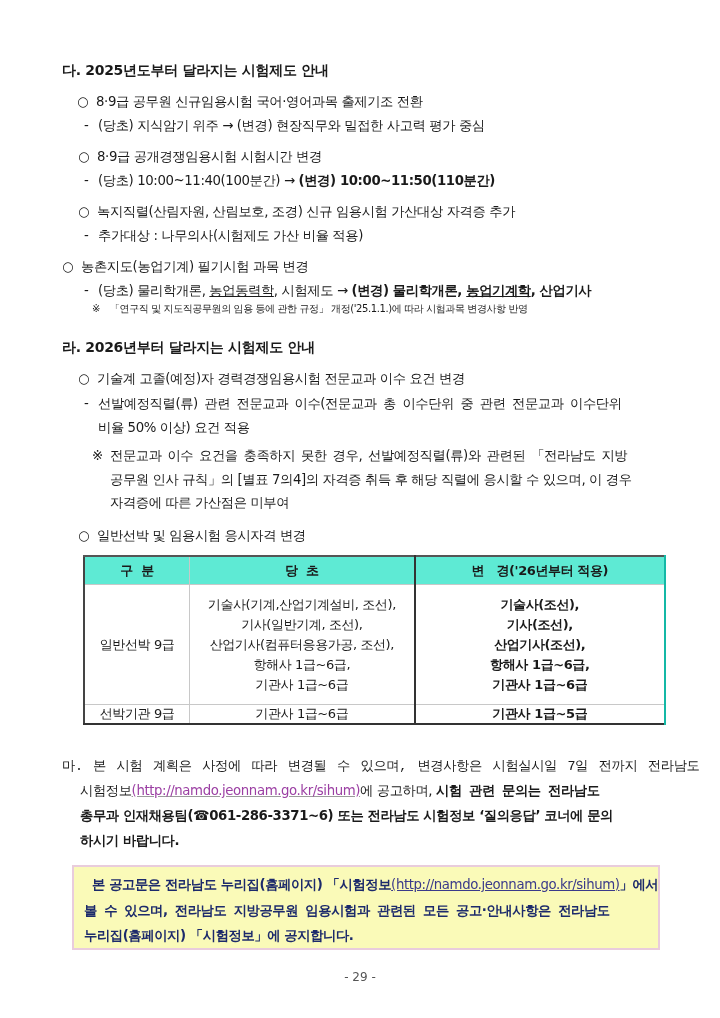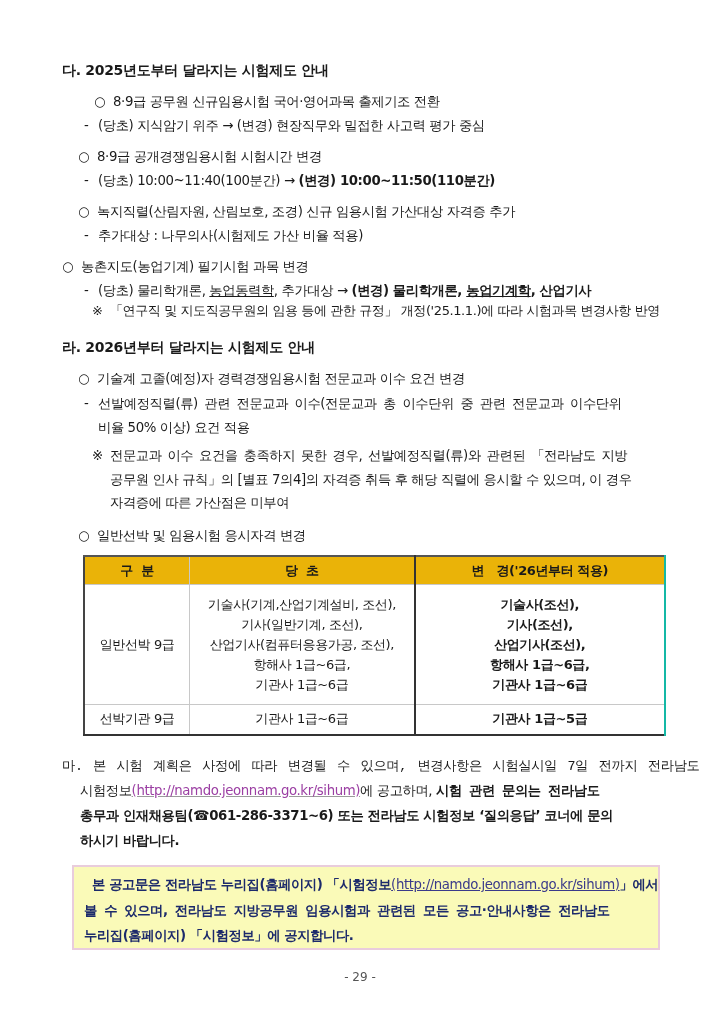--- a/index.html
+++ b/index.html
@@ -19,21 +19,21 @@
   .note { display:inline-block; width: 18px; }
 
   table.qt {
     position: absolute; left: 83px; top: 555px; width: 583px;
     border-collapse: collapse; font-size: 13px; letter-spacing: -0.4px;
   }
   table.qt th, table.qt td {
     border: 1px solid #c8c8c8; text-align: center; vertical-align: middle; padding: 0;
   }
   table.qt { border-top: 2px solid #555; border-bottom: 2px solid #333; border-left: 2px solid #444; }
-  table.qt th { background: #eab308; height: 27px; font-weight: bold; }
+  table.qt th { background: #5eead4; height: 27px; font-weight: bold; }
   table.qt .thick-l { border-left: 2px solid #333; }
   table.qt .thick-r { border-right: 2px solid #14b8a6; }
   table.qt td.multi { line-height: 20px; padding: 4px 0; }
   table.qt td.bold { font-weight: bold; }
 
   .notice {
     position: absolute; left: 72px; top: 865px; width: 588px; height: 85px;
     background: #fafab8; border: 2px solid #e9ccdc;
     box-sizing: border-box;
     color: #1c2a6b; font-weight: bold; font-size: 13.3px; letter-spacing: -0.4px;
@@ -41,21 +41,21 @@
   .notice .ln { position: absolute; left: 10px; white-space: nowrap; }
   .notice .nlink { color: #3a3a8a; font-weight: normal; text-decoration: underline; }
 
   .pageno { position: absolute; left: 0; width: 720px; top: 970px; text-align: center; font-size: 12px; color: #555; }
 </style>
 </head>
 <body>
 
 <div class="abs h" style="left:62px; top:62px;text-align:center;">다. 2025년도부터 달라지는 시험제도 안내</div>
 
-<div class="abs t" style="left:94px; top:93px;">
+<div class="abs t" style="left:77px; top:93px;">
   <span class="circ">○</span><span>8·9급 공무원 신규임용시험 국어·영어과목 출제기조 전환</span>
 </div>
 <div class="abs t" style="left:84px; top:117px;">
   <span class="dash">-</span><span>(당초) 지식암기 위주 → (변경) 현장직무와 밀접한 사고력 평가 중심</span>
 </div>
 
 <div class="abs t" style="left:78px; top:148px;">
   <span class="circ">○</span><span>8·9급 공개경쟁임용시험 시험시간 변경</span>
 </div>
 <div class="abs t" style="left:84px; top:172px;">
@@ -66,23 +66,23 @@
   <span class="circ">○</span><span>녹지직렬(산림자원, 산림보호, 조경) 신규 임용시험 가산대상 자격증 추가</span>
 </div>
 <div class="abs t" style="left:84px; top:227px;">
   <span class="dash">-</span><span>추가대상 : 나무의사(시험제도 가산 비율 적용)</span>
 </div>
 
 <div class="abs t" style="left:62px; top:258px;">
   <span class="circ">○</span><span>농촌지도(농업기계) 필기시험 과목 변경</span>
 </div>
 <div class="abs t" style="left:84px; top:282px;">
-  <span class="dash">-</span><span>(당초) 물리학개론, </span><span class="u">농업동력학</span><span>, 추가대상 → </span><span class="b">(변경) 물리학개론, </span><span class="b u">농업기계학</span><span class="b">, 산업기사</span>
+  <span class="dash">-</span><span>(당초) 물리학개론, </span><span class="u">농업동력학</span><span>, 시험제도 → </span><span class="b">(변경) 물리학개론, </span><span class="b u">농업기계학</span><span class="b">, 산업기사</span>
 </div>
-<div class="abs t" style="left:92px; top:302px; font-size:13px;">
+<div class="abs t" style="left:92px; top:302px; font-size:10px;">
   <span class="note">※</span><span>「연구직 및 지도직공무원의 임용 등에 관한 규정」 개정('25.1.1.)에 따라 시험과목 변경사항 반영</span>
 </div>
 
 <div class="abs h" style="left:62px; top:339px;">라. 2026년부터 달라지는 시험제도 안내</div>
 
 <div class="abs t" style="left:78px; top:370px;">
   <span class="circ">○</span><span>기술계 고졸(예정)자 경력경쟁임용시험 전문교과 이수 요건 변경</span>
 </div>
 <div class="abs t" style="left:84px; top:395px; word-spacing:2.6px;">
   <span class="dash">-</span><span>선발예정직렬(류) 관련 전문교과 이수(전문교과 총 이수단위 중 관련 전문교과 이수단위</span>
@@ -121,21 +121,21 @@
       <div>기관사 1급~6급</div>
     </td>
     <td class="multi bold thick-l thick-r">
       <div>기술사(조선),</div>
       <div>기사(조선),</div>
       <div>산업기사(조선),</div>
       <div>항해사 1급~6급,</div>
       <div>기관사 1급~6급</div>
     </td>
   </tr>
-  <tr style="height:30px;">
+  <tr style="height:19px;">
     <td>선박기관 9급</td>
     <td>기관사 1급~6급</td>
     <td class="bold thick-l thick-r">기관사 1급~5급</td>
   </tr>
 </tbody>
   </table>
 
 <div class="abs t" style="left:62px; top:757px; word-spacing:3px;font-family:Liberation Mono, monospace;">마. 본 시험 계획은 사정에 따라 변경될 수 있으며, 변경사항은 시험실시일 7일 전까지 전라남도</div>
 <div class="abs t" style="left:80px; top:782px;">
   <span>시험정보</span><a class="link">(http://namdo.jeonnam.go.kr/sihum)</a><span>에 공고하며, </span><span class="b" style="word-spacing:3px;">시험 관련 문의는 전라남도</span>

